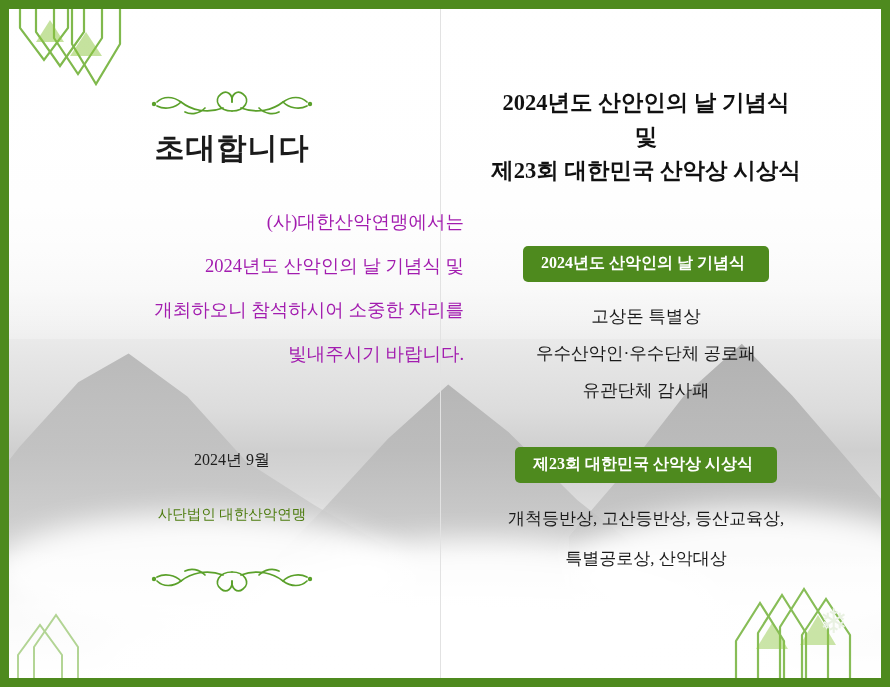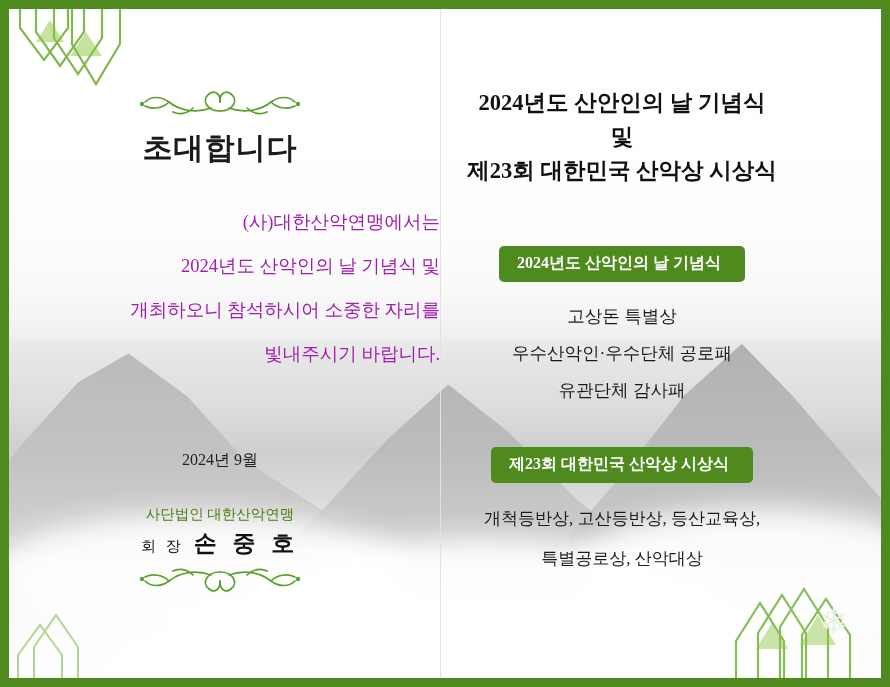--- a/index.html
+++ b/index.html
@@ -115,21 +115,21 @@
 
   
   .content {
     position: absolute;
     inset: 0;
     z-index: 20;
     display: flex;
   }
   .col-left {
     width: 440px;
-    padding: 0;
+    padding: 12px;
     position: relative;
   }
   .col-right {
     width: 364px;
     position: relative;
   }
 
   
   .flourish-top {
     position: absolute;
@@ -330,24 +330,20 @@
         <div>(사)대한산악연맹에서는</div>
         <div>2024년도 산악인의 날 기념식 및</div>
         <div>개최하오니 참석하시어 소중한 자리를</div>
         <div>빛내주시기 바랍니다.</div>
       </div>
 
       <div class="invite-date">2024년  9월</div>
 
       <div class="org-line">사단법인 대한산악연맹</div>
 
-      <div class="chair-line">
-        <span class="chair-label">회 장</span>
-        <span class="chair-name">손 중 호</span>
-      </div>
 
       <div class="flourish-bottom">
         <svg width="170" height="34" viewBox="0 0 170 34" aria-hidden="true">
           <g fill="none" stroke="#5aa02a" stroke-width="1.7" stroke-linecap="round">
             <path d="M85 7 C72 7 66 18 74 24 C80 29 86 23 85 16"></path>
             <path d="M85 7 C98 7 104 18 96 24 C90 29 84 23 85 16"></path>
             <path d="M76 10 C60 4 44 8 34 16 C26 22 16 22 10 16"></path>
             <path d="M94 10 C110 4 126 8 136 16 C144 22 154 22 160 16"></path>
             <path d="M34 16 C28 10 18 8 10 12"></path>
             <path d="M136 16 C142 10 152 8 160 12"></path>

